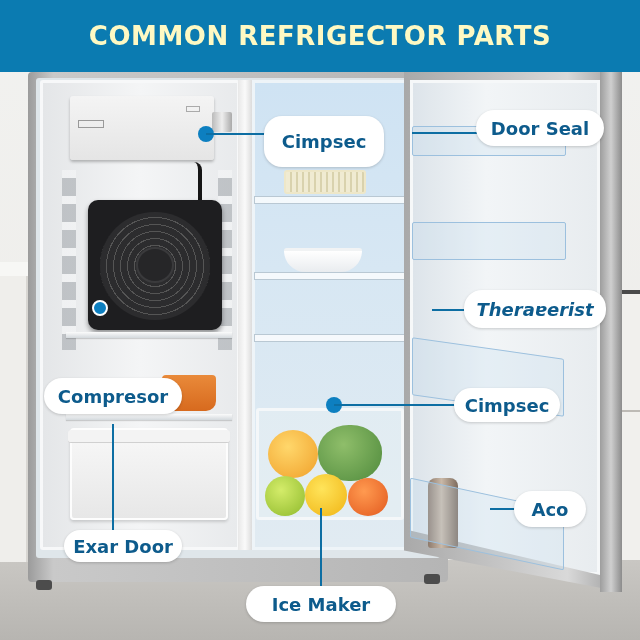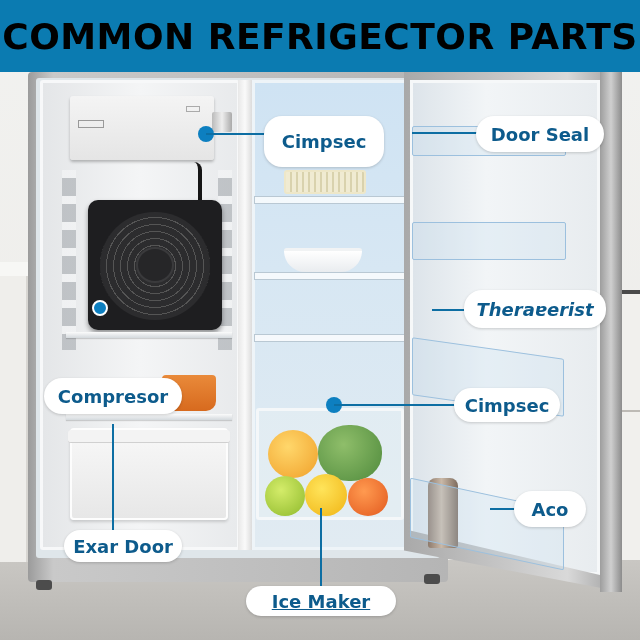--- a/index.html
+++ b/index.html
@@ -92,21 +92,21 @@
   .door-bin { position: absolute; border: 1.5px solid #9cc0de; background: rgba(190,218,240,.25); border-radius: 2px; }
   .bottle { position: absolute; left: 428px; top: 478px; width: 30px; height: 70px;
           background: linear-gradient(90deg, #8d7a6c, #c9b8a7 45%, #7d6b5d); border-radius: 8px 8px 3px 3px; }
   .handle-strip { position: absolute; left: 600px; top: 72px; width: 22px; height: 520px;
           background: linear-gradient(90deg, #9d9d9d, #cfcfcf, #8c8c8c); }
   .foot { position: absolute; width: 16px; height: 10px; background: #4c4c4c; border-radius: 3px; }
 
   
   .header { position: absolute; left: 0; top: 0; width: 640px; height: 72px; background: #0b7bb1;
           display: flex; align-items: center; justify-content: center; }
-  .header h1 { color: #000000; font-family: "DejaVu Sans", sans-serif; font-weight: bold; font-size: 36px;
+  .header h1 { color: #fef9c3; font-family: "DejaVu Sans", sans-serif; font-weight: bold; font-size: 26px;
           letter-spacing: 0.5px; }
 
   
   .pill { position: absolute; background: #fff; border-radius: 18px; color: #0d5b8c;
           font-family: "DejaVu Sans", sans-serif; font-weight: bold; font-size: 18px;
           display: flex; align-items: center; justify-content: center; white-space: nowrap;
           box-shadow: 0 1px 3px rgba(0,0,0,.18); }
   .line { position: absolute; background: #0d6ea3; }
   .dot { position: absolute; width: 16px; height: 16px; border-radius: 50%; background: #0d7fc0; }
   .dot.ring { border: 2px solid #fff; }
@@ -176,21 +176,21 @@
   <h1>COMMON REFRIGECTOR PARTS</h1>
 </div>
 
 <div class="dot" style="left:198px; top:126px;"></div>
 <div class="line" style="left:206px; top:133px; width:62px; height:2px;"></div>
 <div class="pill" style="left:264px; top:116px; width:120px; height:51px;">
   <span>Cimpsec</span>
 </div>
 
 <div class="line" style="left:412px; top:132px; width:70px; height:2px;"></div>
-<div class="pill" style="left:476px; top:116px; width:128px; height:36px;">
+<div class="pill" style="left:476px; top:110px; width:128px; height:36px;">
   <span>Door Seal</span>
 </div>
 
 <div class="line" style="left:432px; top:309px; width:36px; height:2px;"></div>
 <div class="pill" style="left:464px; top:290px; width:142px; height:38px;font-style:italic;">
   <span>Theraɐerist</span>
 </div>
 
 <div class="dot ring" style="left:92px; top:300px;"></div>
 <div class="pill" style="left:44px; top:378px; width:138px; height:36px;">
@@ -207,15 +207,15 @@
 <div class="pill" style="left:514px; top:491px; width:72px; height:36px;">
   <span>Aco</span>
 </div>
 
 <div class="line" style="left:112px; top:424px; width:2px; height:108px;"></div>
 <div class="pill" style="left:64px; top:530px; width:118px; height:32px;">
   <span>Exar Door</span>
 </div>
 
 <div class="line" style="left:320px; top:508px; width:2px; height:82px;"></div>
-<div class="pill" style="left:246px; top:586px; width:150px; height:30px;text-decoration:underline;">
+<div class="pill" style="left:246px; top:586px; width:150px; height:36px;">
   <span>Ice Maker</span>
 </div>
 
 </body></html>

